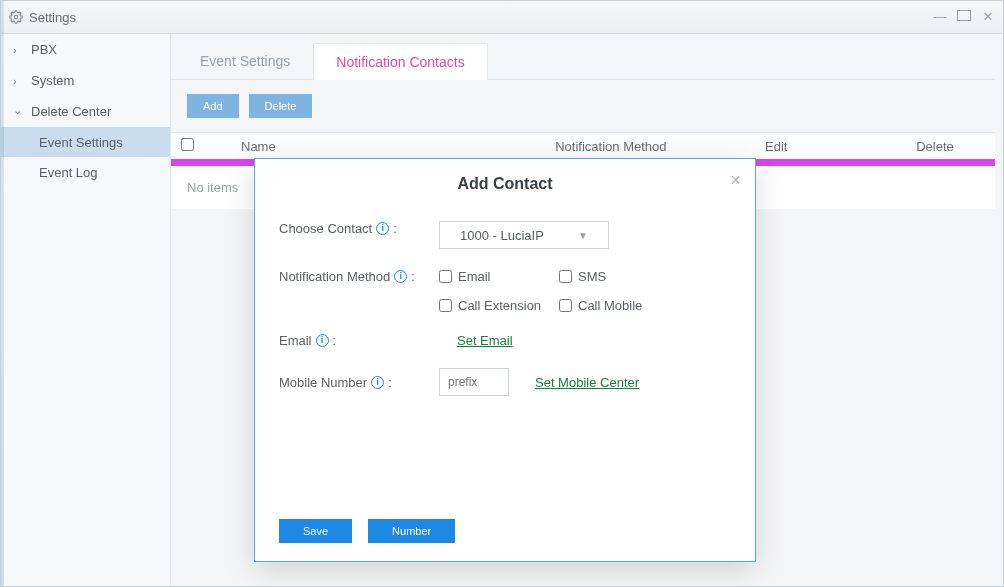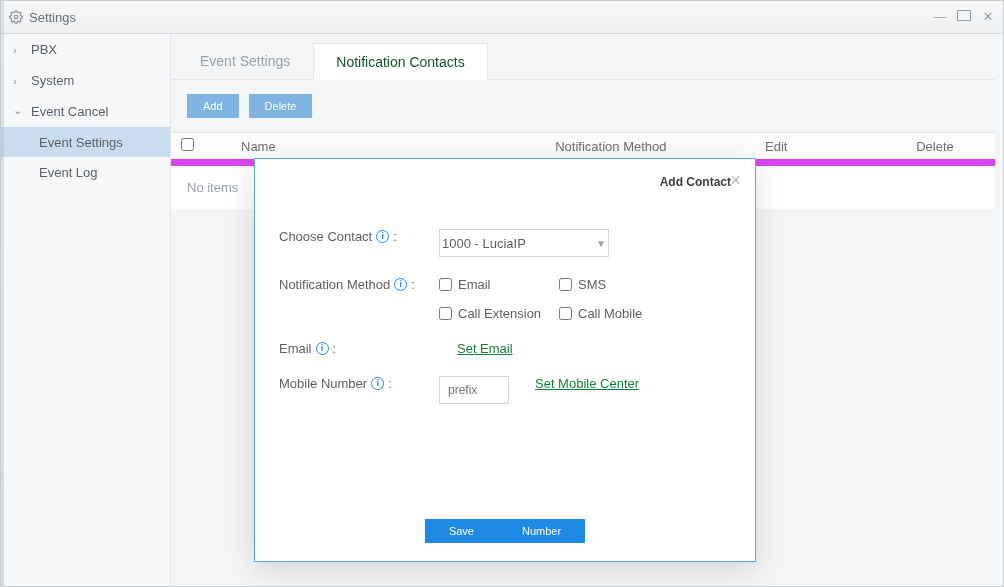--- a/index.html
+++ b/index.html
@@ -14,49 +14,49 @@
   .main { display: flex; height: calc(100% - 28px); }
   .sidebar { width: 170px; background: #f7f8f9; border-right: 1px solid #e1e5e9; }
   .nav-item { display: flex; align-items: center; padding: 8px 12px; font-size: 13px; color: #5a5f63; cursor: pointer; }
   .nav-item .chev { width: 12px; margin-right: 6px; color: #8a8f94; font-size: 11px; }
   .nav-sub { padding-left: 38px; font-size: 13px; color: #5a5f63; height: 30px; display: flex; align-items: center; cursor: pointer; }
   .nav-sub.active { background: #c9ddef; }
   
   .content { flex: 1; background: #f3f5f7; padding: 8px 8px 8px 0; }
   .tabs { display: flex; border-bottom: 1px solid #e3e6ea; padding-left: 6px; }
   .tab { padding: 10px 22px; font-size: 14px; color: #9aa2a9; background: #f3f5f7; cursor: pointer; border: 1px solid transparent; border-bottom: none; }
-  .tab.active { background: #fff; color: #14532d; border-color: #e3e6ea; position: relative; top: 1px; }
+  .tab.active { background: #fff; color: #ec4899; border-color: #e3e6ea; position: relative; top: 1px; }
   .toolbar { padding: 14px 16px; display: flex; gap: 10px; }
   .btn { background: #7fb4e2; color: #fff; border: none; padding: 6px 16px; font-size: 11px; cursor: pointer; }
   .btn-primary { background: #1e88e5; padding: 6px 24px; }
   
   .tablewrap { background: #fff; margin: 0 0 0 0; }
   .thead { display: flex; align-items: center; height: 34px; border-top: 1px solid #e3e6ea; border-bottom: 7px solid #d946ef; font-size: 13px; color: #6a6f73; padding: 0 10px; background:#fcfcfd;}
   .th-check { width: 30px; }
   .th-name { flex: 1.4; padding-left: 30px;}
   .th-method { flex: 2; text-align: center; }
   .th-edit { width: 120px; text-align: left; }
   .th-del { width: 100px; text-align: center; }
   .noitems { padding: 14px 16px; font-size: 13px; color: #9aa2a9; }
   
   .modal { position: absolute; left: 254px; top: 158px; width: 500px; height: 402px; background: #fff; box-shadow: 0 0 0 1px #5aa9dd, 0 8px 30px rgba(0,0,0,.15); padding: 16px 24px 18px; display: flex; flex-direction: column; }
-  .modal-title { text-align: right; font-size: 12px; font-weight: bold; color: #3a3f44; }
+  .modal-title { text-align: center; font-size: 16px; font-weight: bold; color: #3a3f44; }
   .modal-close { position: absolute; right: 14px; top: 12px; color: #b0b5ba; font-size: 18px; cursor: pointer; line-height: 1; }
-  .form { margin-top: 40px; display: flex; flex-direction: column; gap: 20px; font-size: 13px; color: #5a5f63; }
+  .form { margin-top: 28px; display: flex; flex-direction: column; gap: 20px; font-size: 13px; color: #5a5f63; }
   .row { display: flex; align-items: flex-start; }
   .row .lbl { width: 160px; display: flex; align-items: center; gap: 4px; }
   .info { width: 13px; height: 13px; border: 1.5px solid #1e88e5; border-radius: 50%; display: inline-flex; align-items: center; justify-content: center; font-size: 9px; color: #1e88e5; font-weight: bold; line-height: 1; }
-  .select { width: 170px; height: 28px; border: 1px solid #cfd4d9; padding: 0 2px; display: flex; align-items: center; justify-content: space-between; font-size: 13px; color: #5a5f63; cursor: pointer; }
+  .select { width: 170px; height: 28px; border: 1px solid #cfd4d9; padding: 0 20px; display: flex; align-items: center; justify-content: space-between; font-size: 13px; color: #5a5f63; cursor: pointer; }
   .select .caret { color: #9aa2a9; font-size: 10px; }
   .checks { display: grid; grid-template-columns: 120px 120px; row-gap: 14px; }
   .chk { display: flex; align-items: center; gap: 6px; }
   .chk input { width: 13px; height: 13px; }
   .link { color: #15803d; text-decoration: underline; cursor: pointer; }
   .prefix { width: 70px; height: 28px; border: 1px solid #cfd4d9; padding: 0 8px; font-size: 12px; color: #b0b5ba; margin-right: 26px; }
-  .modal-actions { margin-top: auto; display: flex; justify-content: center; }
+  .modal-actions { margin-top: auto; display: flex; gap: 16px; }
 
   .left-edge { position:absolute; left:0; top:0; bottom:0; width:3px; background: linear-gradient(#6aa5c8,#3d7aa0); opacity:.22; }
 </style>
 </head>
 <body>
 
 <div class="left-edge"></div>
 
 <div class="titlebar">
   <span class="gear">
@@ -78,21 +78,21 @@
     <div class="nav-item">
       <span class="chev">›</span>
       <span>PBX</span>
     </div>
     <div class="nav-item">
       <span class="chev">›</span>
       <span>System</span>
     </div>
     <div class="nav-item">
       <span class="chev" style="transform: translateY(-1px);">⌄</span>
-      <span>Event Cancel</span>
+      <span>Delete Center</span>
     </div>
     <div class="nav-sub active">
       <span>Event Settings</span>
     </div>
     <div class="nav-sub">
       <span>Event Log</span>
     </div>
   </div>
 
   <div class="content">
@@ -168,21 +168,21 @@
       <div class="lbl">
         <span>Email</span>
         <span class="info">i</span>
           <span>:</span>
       </div>
       <div style="padding-left:18px;">
         <a class="link">Set Email</a>
       </div>
     </div>
 
-    <div class="row" style="">
+    <div class="row" style="align-items:center;">
       <div class="lbl">
         <span>Mobile Number</span>
         <span class="info">i</span>
           <span>:</span>
       </div>
       <input class="prefix" placeholder="prefix" style="">
       <a class="link">Set Mobile Center</a>
     </div>
   </div>
 

